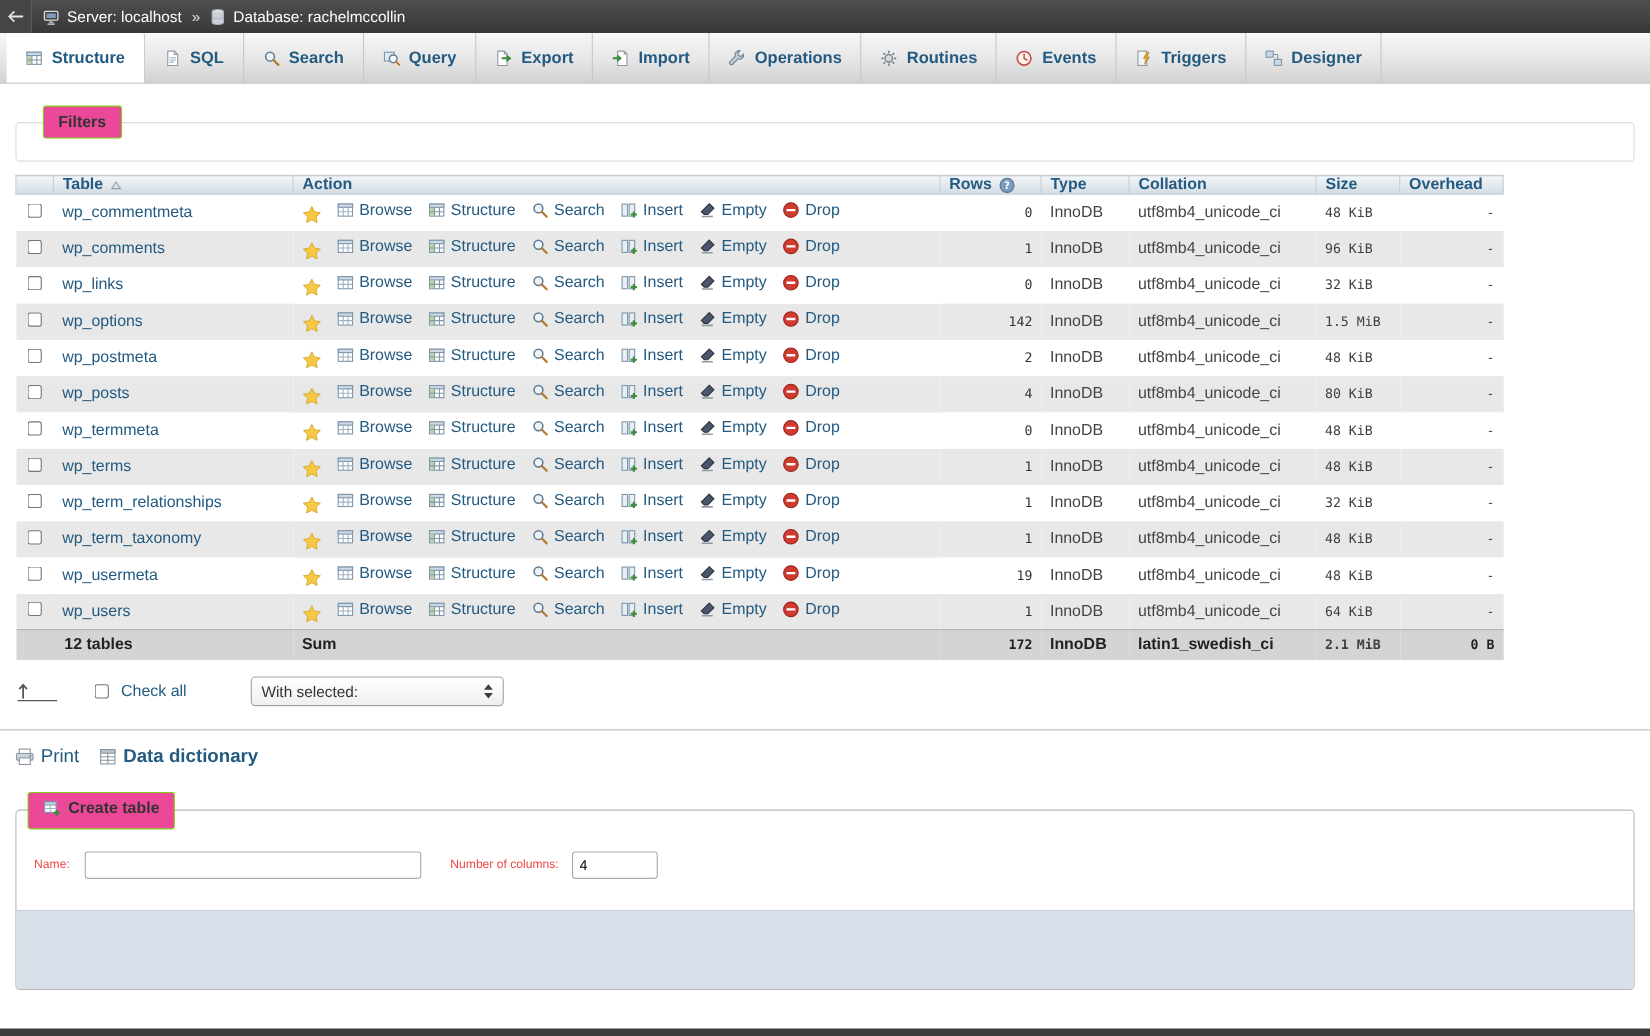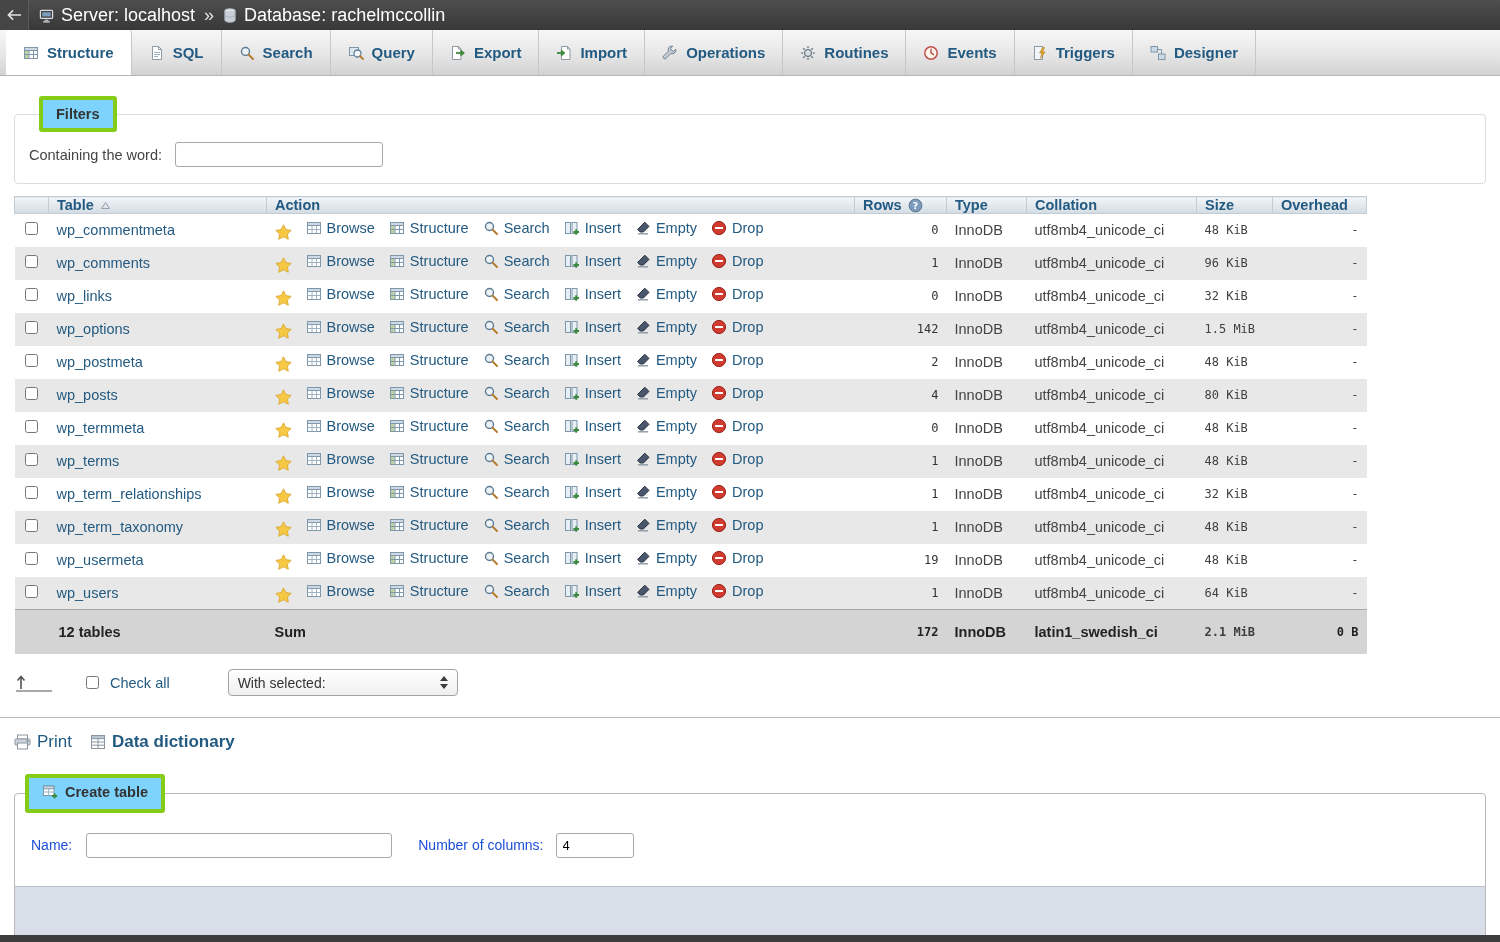--- a/index.html
+++ b/index.html
@@ -14,21 +14,21 @@
 
   
   .topbar {
     height:30px; background:linear-gradient(#4e4e4e,#383838);
     display:flex; align-items:center; color:#fff;
   }
   .back-btn {
     width:29px; height:30px; display:flex; align-items:center; justify-content:center;
     background:#454545; border-right:1px solid #5b5b5b; cursor:pointer;
   }
-  .crumbs { display:flex; align-items:center; gap:7px; padding-left:10px; font-size:18px; }
+  .crumbs { display:flex; align-items:center; gap:7px; padding-left:10px; font-size:14px; }
   .crumb { color:#fff; }
   .sep { color:#e0e0e0; margin:0 2px; }
 
   
   .tabbar {
     height:46px; display:flex; align-items:stretch; padding-left:6px;
     background:linear-gradient(#f7f7f7 0%, #e6e6e6 55%, #d2d2d2 100%);
     border-bottom:1px solid #b5b5b5;
   }
   .tab {
@@ -36,21 +36,21 @@
     color:#235a81; font-weight:bold; font-size:15px;
     border-right:1px solid #c7c7c7; cursor:pointer; white-space:nowrap;
   }
   .tab.active { background:#fff; border-radius:3px 3px 0 0; }
 
   
   .content { padding:0 14px; }
 
   fieldset { margin:0; padding:0; }
   .legend-box {
-    border:4px solid #84cc16; border-radius:3px; background:#7dd3fc;
+    border:1px solid #84cc16; border-radius:3px; background:#ec4899;
     padding:6px 13px; font-weight:bold; font-size:14.5px; color:#333;
     margin-left:10px;
   }
   .legend-inner { display:inline-flex; align-items:center; gap:7px; }
 
   .filters-fs {
     margin-top:20px; border:1px solid #dcdcdc; border-radius:4px;
     padding:4px 14px 16px;
   }
   .filter-row { display:flex; align-items:center; gap:13px; margin-top:6px; }
@@ -75,21 +75,21 @@
   .c-check { text-align:center; }
   .c-check input { margin:0; }
   .c-name a { color:#235a81;margin-top:15px; }
   .c-action { white-space:nowrap; overflow:hidden; }
   .star-btn { margin-right:14px; cursor:pointer; }
   a.act { color:#235a81; display:inline-flex; align-items:center; gap:5px; margin-right:14px; font-size:14.5px; }
   .c-rows { text-align:right; font-family:"DejaVu Sans Mono", monospace; font-size:12px; color:#333; }
   .c-size { font-family:"DejaVu Sans Mono", monospace; font-size:12px; color:#404040; }
   .c-ovh { text-align:right; font-family:"DejaVu Sans Mono", monospace; font-size:12px; color:#444; }
   tfoot td {
-    height:44px; padding:0 8px; background:#d4d4d4; border-top:1px solid #a8a8a8;
+    height:27px; padding:0 8px; background:#d4d4d4; border-top:1px solid #a8a8a8;
     font-weight:bold; font-size:14.5px; color:#222;
   }
   .sum-tables { padding-left:44px; }
   tfoot .c-rows, tfoot .c-ovh { font-weight:bold; color:#222; }
   tfoot .c-size { font-weight:bold; }
 
   
   .checkall-row { display:flex; align-items:center; margin-top:13px; height:32px; }
   .checkall-label { color:#235a81; font-size:14.5px; margin-left:8px; cursor:pointer; }
   .checkall-row input { margin-left:32px; }
@@ -107,21 +107,21 @@
   hr.rule { border:none; border-top:1px solid #bcbcbc; margin:18px -14px 0; }
 
   .print-row { display:flex; align-items:center; margin-top:14px; }
   .print-row .icon { margin-right:6px; }
   .link { color:#235a81; font-size:17px; }
   .dict-group { display:flex; align-items:center; margin-left:18px;font-weight:bold; }
 
   
   .create-fs { margin-top:22px; border:1px solid #b8b8b8; border-radius:4px; }
   .create-body { padding:20px 16px 28px; display:flex; align-items:center; }
-  .create-body label { font-size:14px; color:#1d4ed8; }
+  .create-body label { font-size:11px; color:#ef4444; }
   .name-input { width:306px; margin-left:14px; }
   .cols-label { margin-left:26px; }
   .cols-input { width:78px; margin-left:12px; }
   .create-footer {
     height:72px; background:#d9dfe9; border-top:1px solid #bac1cd;
     border-radius:0 0 4px 4px;
   }
 
   .bottom-bar { position:absolute; left:0; right:0; bottom:0; height:7px; background:#3d3d3d; }
 </style>
@@ -266,24 +266,20 @@
         </svg>
       </span>
       <span class="tab-label">Designer</span>
     </div>
   </div>
 
 <div class="content">
 
   <fieldset class="filters-fs">
     <legend class="legend-box">Filters</legend>
-    <div class="filter-row">
-      <label>Containing the word:</label>
-      <input class="text filter-input" type="text" value="" style="">
-    </div>
   </fieldset>
 
   <table class="db">
     <colgroup>
       <col style="width:34px">
         <col style="width:218px">
         <col style="width:588px">
         <col style="width:92px">
       <col style="width:80px">
         <col style="width:170px">

